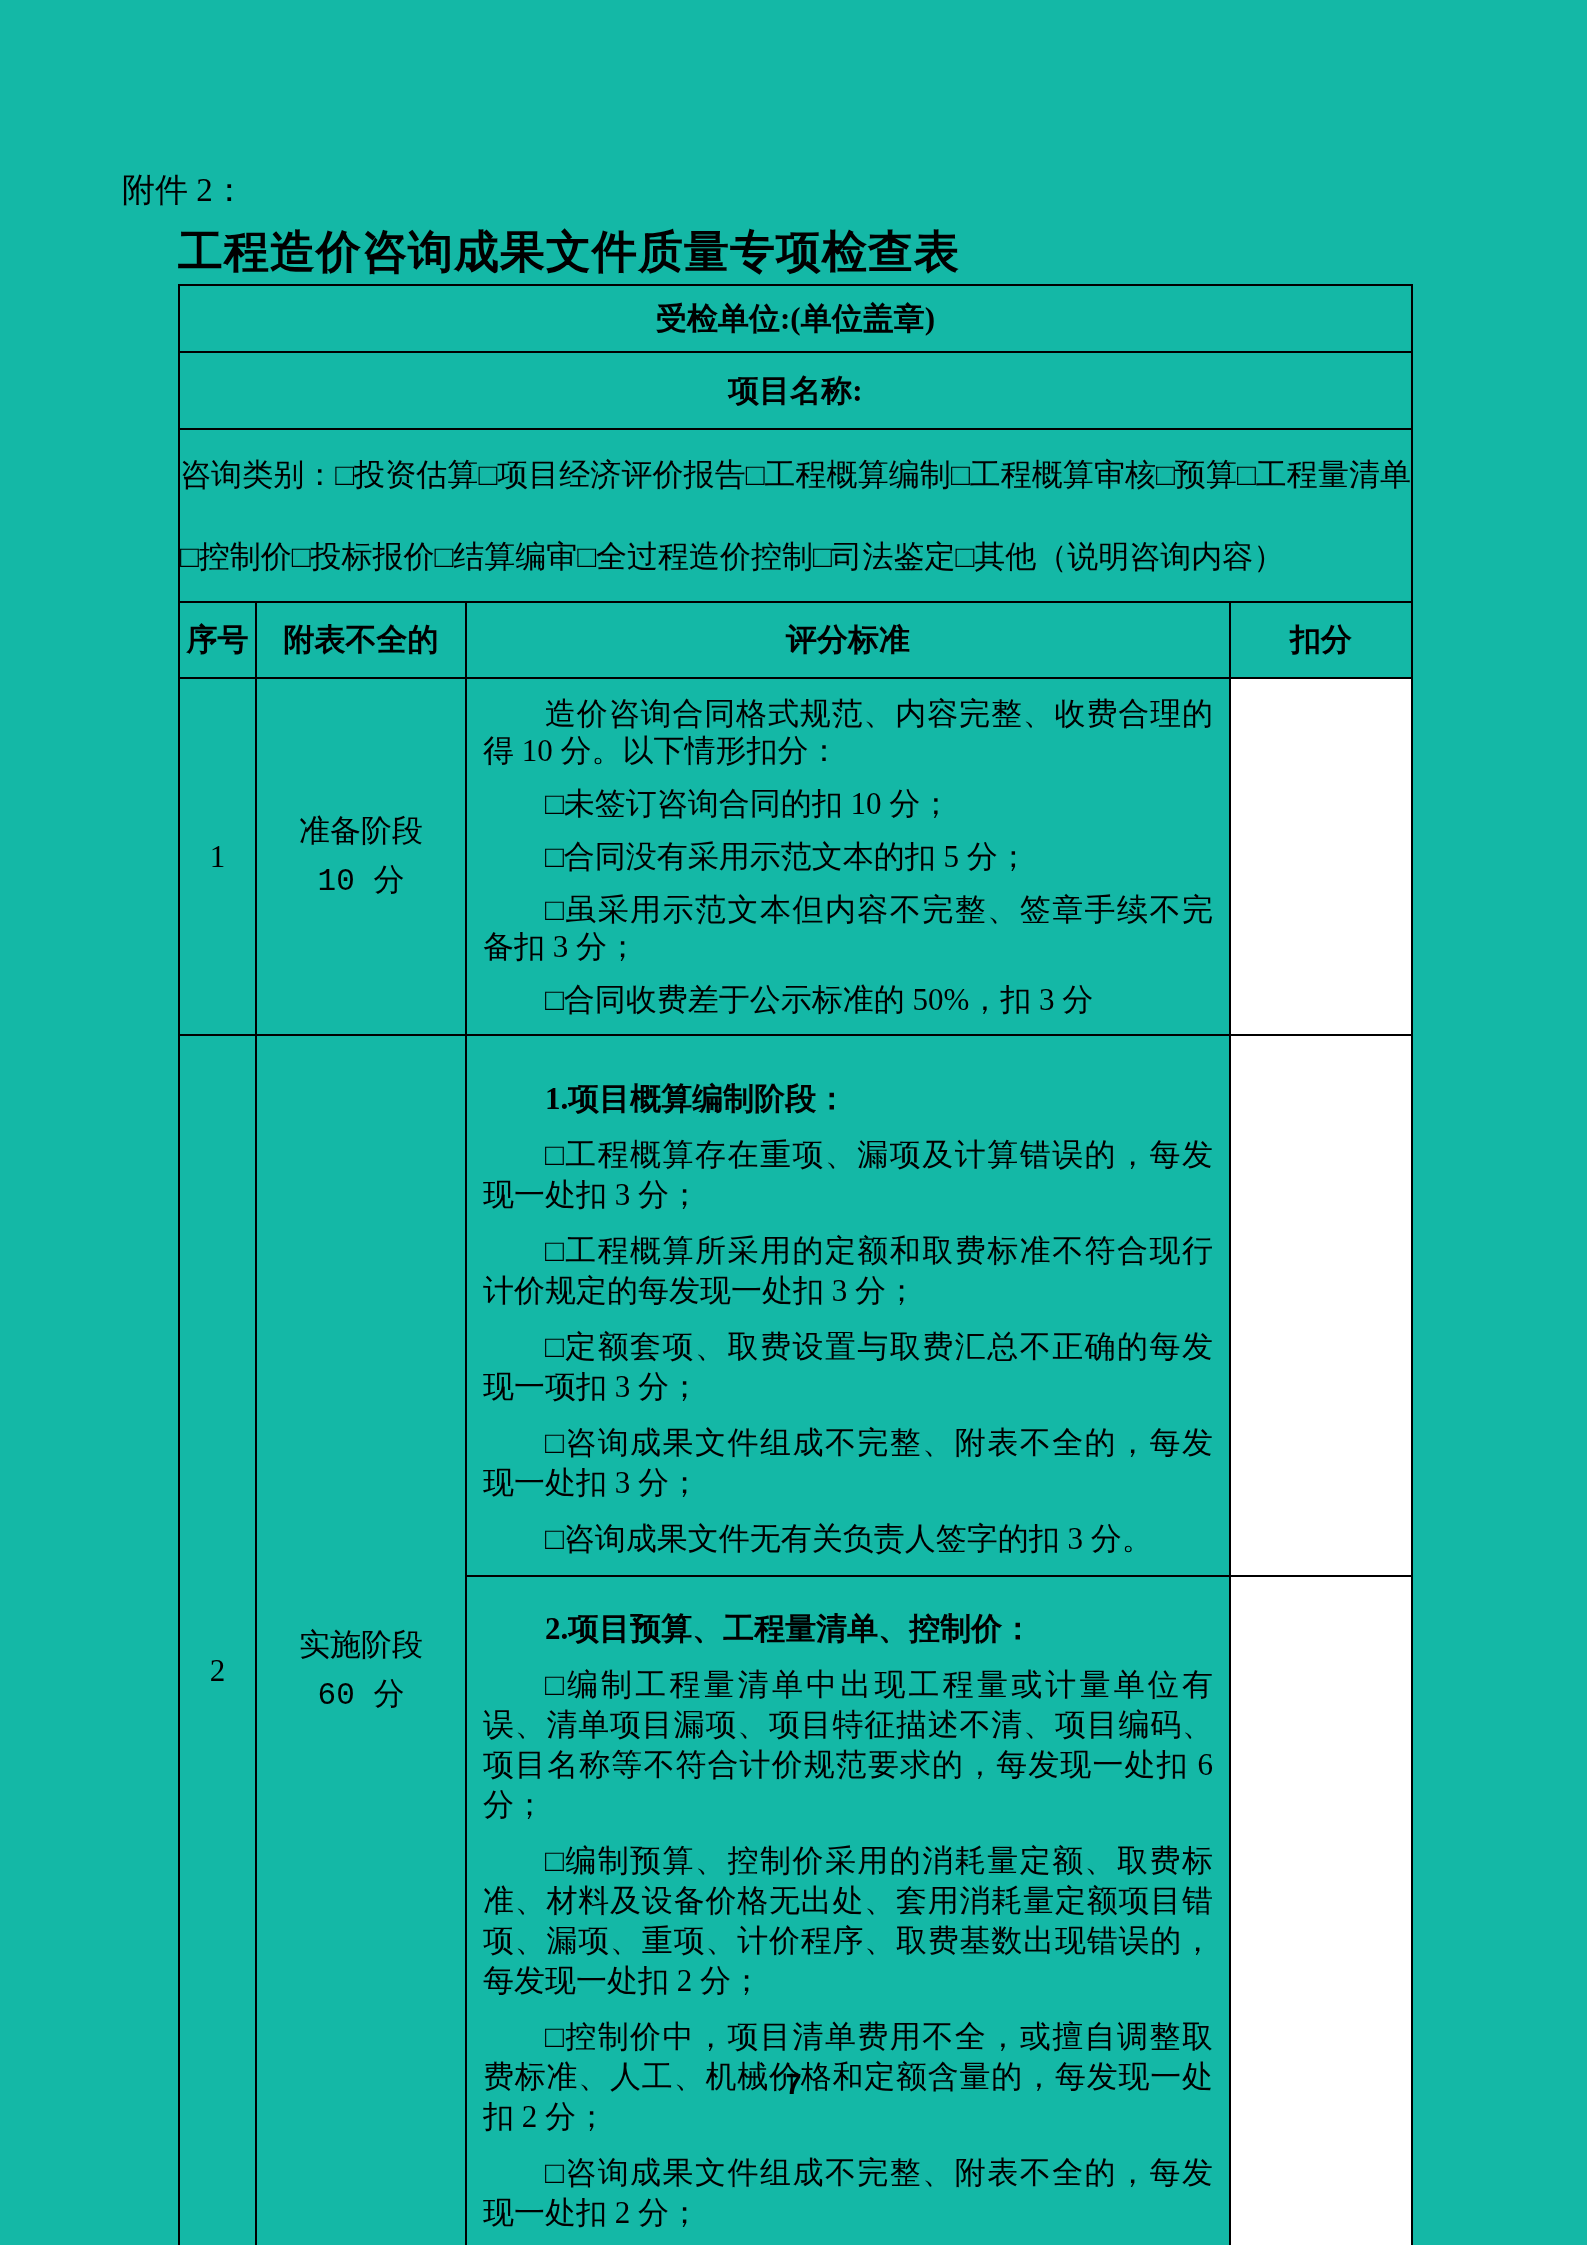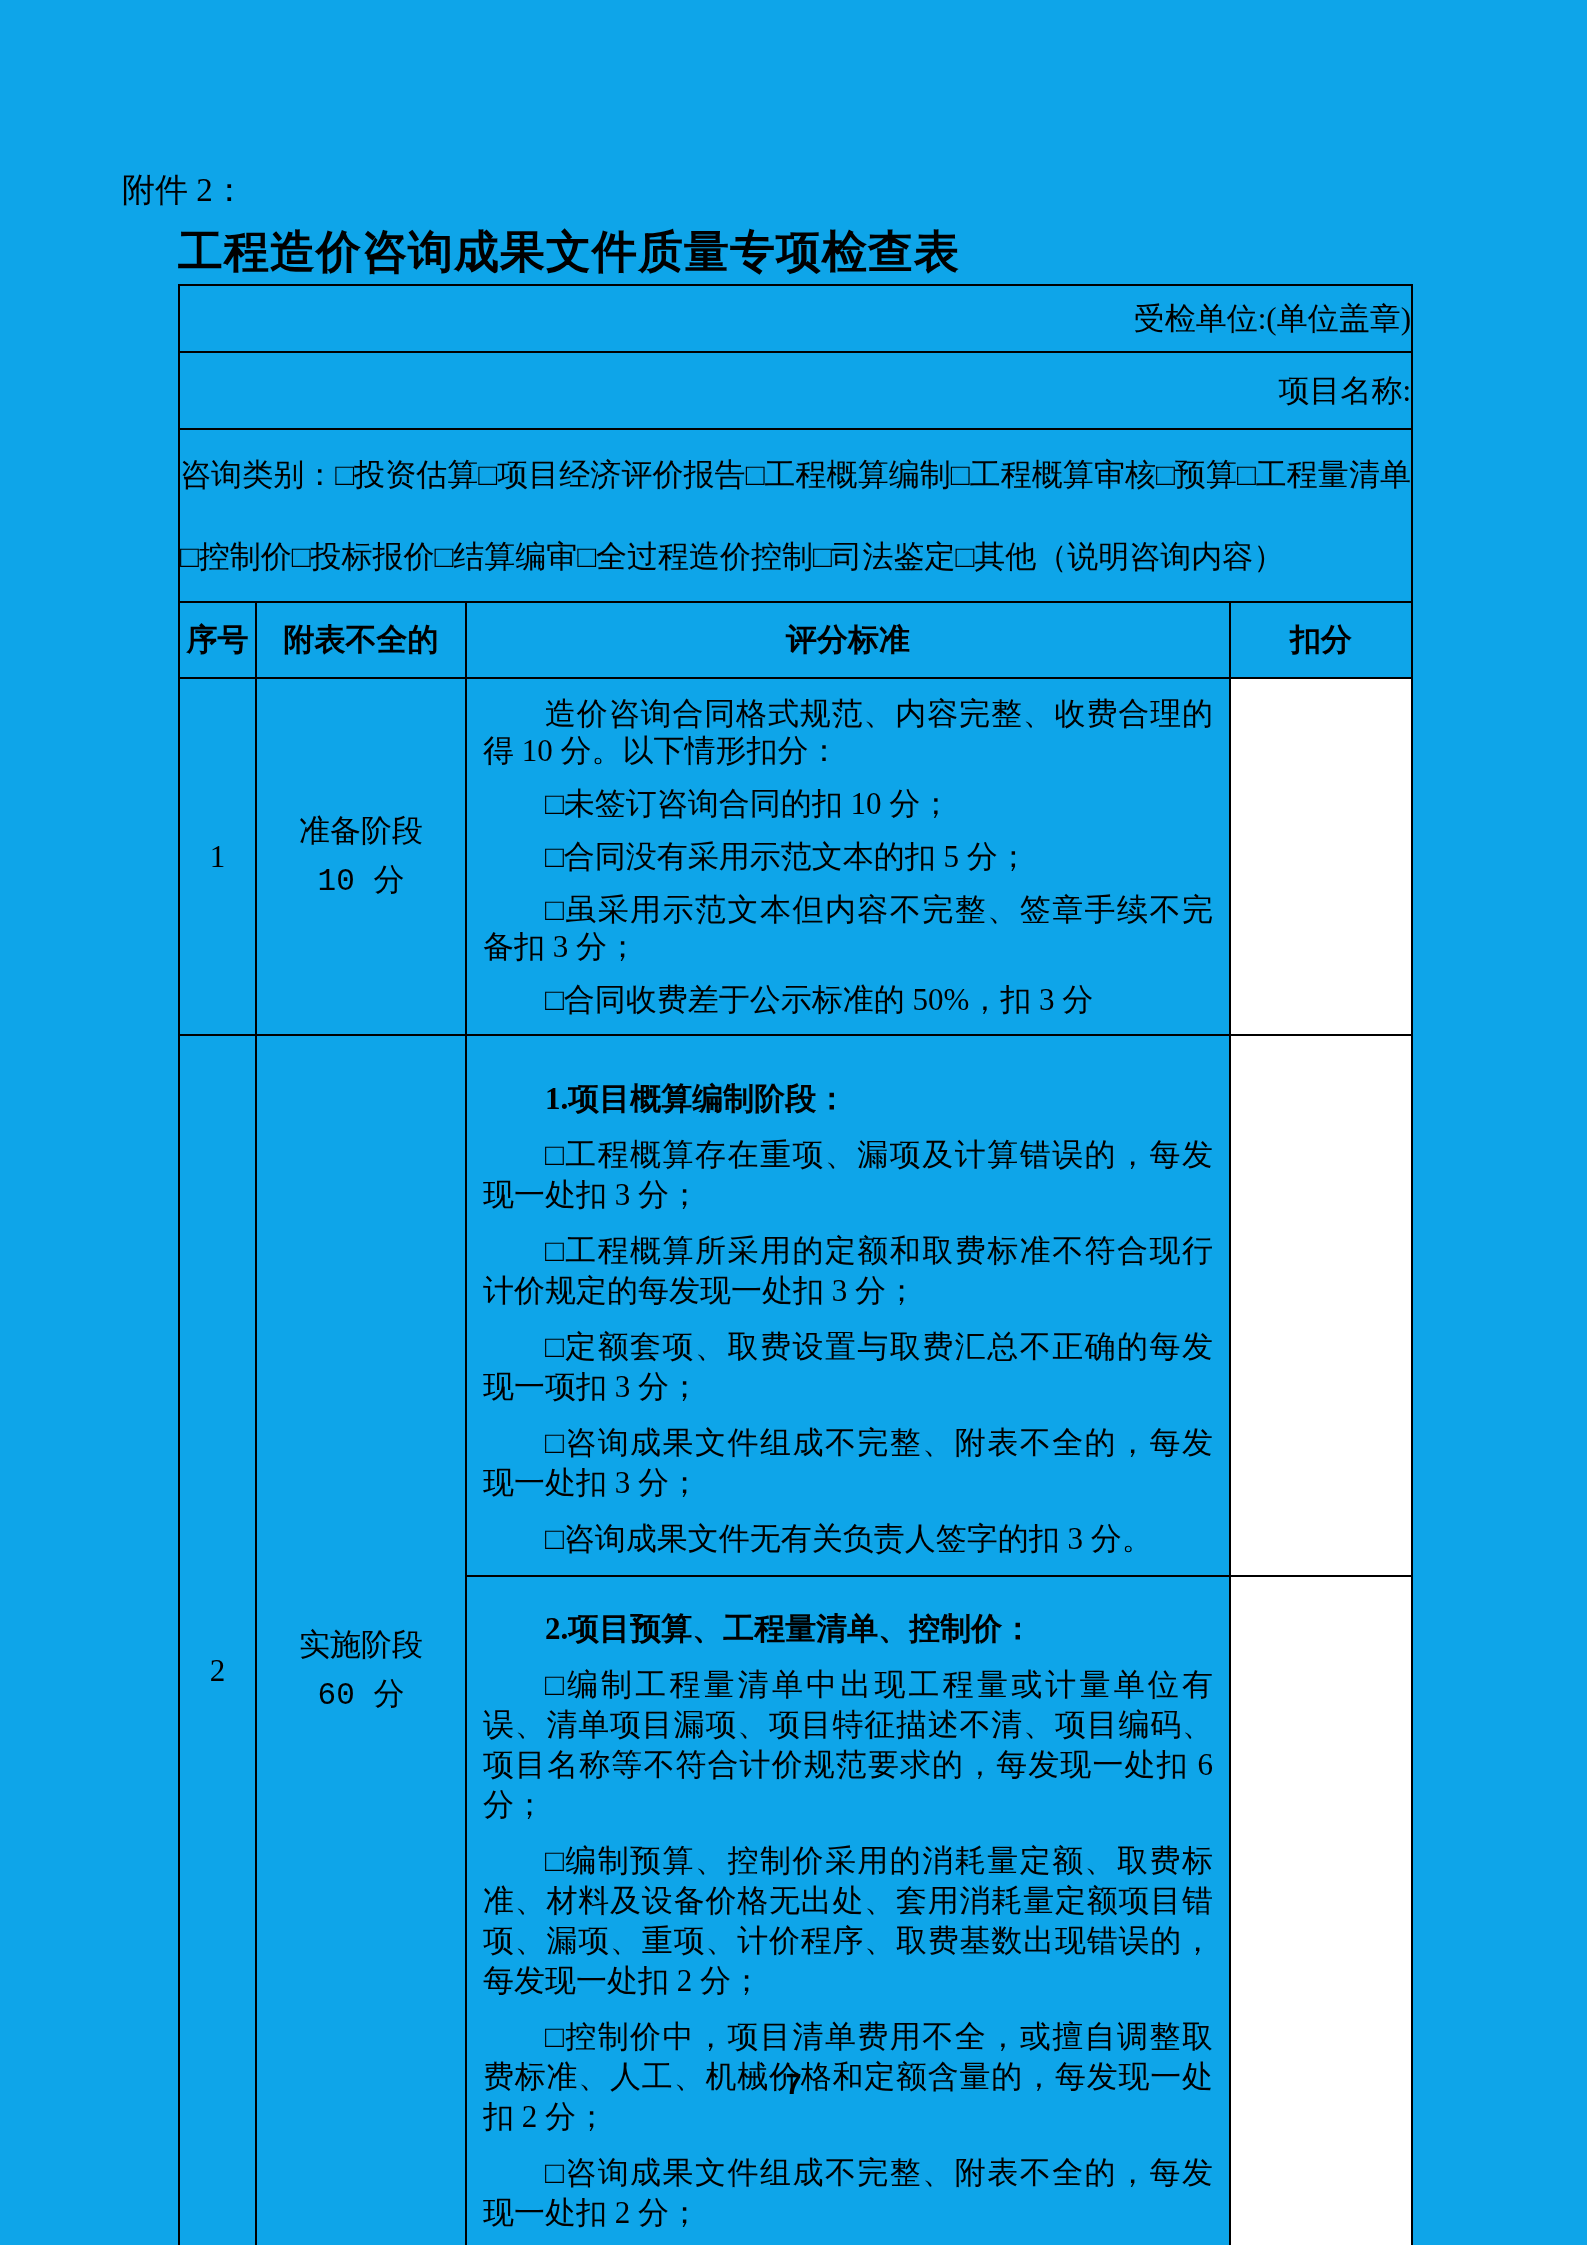--- a/index.html
+++ b/index.html
@@ -1,19 +1,19 @@
 <!DOCTYPE html>
 <html><head>
 <meta charset="utf-8">
 <style>
   html,body{margin:0;padding:0;background:#ffffff;}
   .page{
     position:relative;
     width:1587px;height:2245px;
-    background:#0ea5e9;
+    background:#14b8a6;
     color:#000;
     font-family:"Liberation Serif","DejaVu Serif",serif;
     overflow:hidden;
   }
   .attachment{
     position:absolute;left:122px;top:170px;
     font-size:33px;line-height:40px;
   }
   .doc-title{
     position:absolute;left:178px;top:226px;width:1233px;
@@ -38,21 +38,22 @@
   tr.r-unit{height:67px;}
   tr.r-project{height:77px;}
   tr.r-category{height:173px;}
   tr.r-head{height:76px;}
   tr.r1{height:263px;}
   tr.r2a{height:437px;}
   tr.r2b{height:593px;}
   td.full-cell{
     font-size:33px;
     padding-left:68px;
-    text-align:right;
+    text-align:center;
+    font-weight:bold;
   }
   td.category-cell{
     font-size:33px;
     line-height:82px;
     padding:0 8px 0 10px;
     text-align:justify;
   }
   td.head-cell{
     font-size:33px;font-weight:bold;text-align:center;
   }

